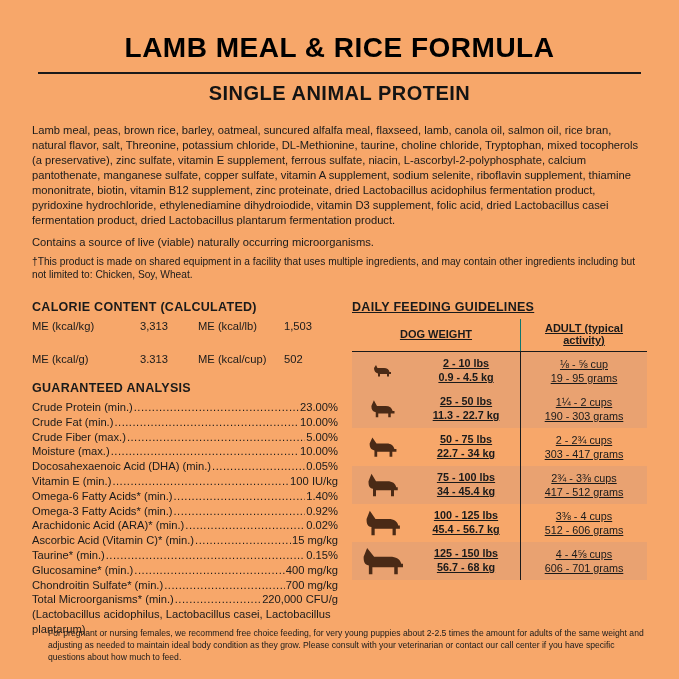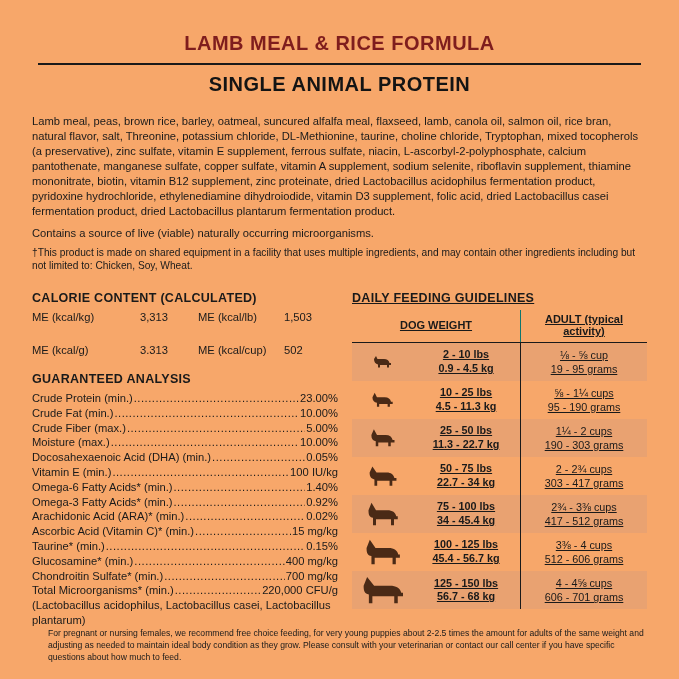--- a/index.html
+++ b/index.html
@@ -16,25 +16,25 @@
   }
   .page {
     position: relative;
     width: 679px;
     height: 679px;
     box-sizing: border-box;
     padding: 26px 32px 14px 32px;
   }
   .title {
     text-align: center;
-    font-size: 20px;
+    font-size: 28px;
     font-weight: bold;
     letter-spacing: 0.5px;
     margin: 6px 0 8px 0;
-    color: #7f1d1d;
+    color: #000000;
   }
   .rule {
     border: none;
     border-top: 2px solid #1a1a1a;
     margin: 4px 6px 8px 6px;
   }
   .subtitle {
     text-align: center;
     font-size: 20px;
     font-weight: bold;
@@ -325,37 +325,20 @@
             <td class="weight-cell">
               <div>2 - 10 lbs</div>
               <div>0.9 - 4.5 kg</div>
             </td>
             <td class="adult-cell">
               <div>⅛ - ⅝ cup</div>
               <div>19 - 95 grams</div>
             </td>
           </tr>
 
-          <tr>
-            <td class="icon-cell">
-              <span class="dog-icon">
-                <svg width="26" height="18" viewBox="0 0 44 32" aria-hidden="true">
-                  <path fill="#4a2a16" d="M5 11 L9 3 L13 11 L27 11 C33 11 37 14 38 19 L41 19 L41 23 L36 23 L36 28 L32 28 L32 23 L17 23 L17 28 L13 28 L13 21 C8 20 5 17 5 11 Z"></path>
-                </svg>
-              </span>
-            </td>
-            <td class="weight-cell">
-              <div>10 - 25 lbs</div>
-              <div>4.5 - 11.3 kg</div>
-            </td>
-            <td class="adult-cell">
-              <div>⅝ - 1¼ cups</div>
-              <div>95 - 190 grams</div>
-            </td>
-          </tr>
 
           <tr class="shade">
             <td class="icon-cell">
               <span class="dog-icon">
                 <svg width="30" height="20" viewBox="0 0 44 32" aria-hidden="true">
                   <path fill="#4a2a16" d="M5 11 L9 2 L14 11 L28 11 C34 11 38 14 39 19 L42 19 L42 23 L36 23 L36 29 L32 29 L32 23 L16 23 L16 29 L12 29 L12 21 C7 20 5 17 5 11 Z"></path>
                 </svg>
               </span>
             </td>
             <td class="weight-cell">

